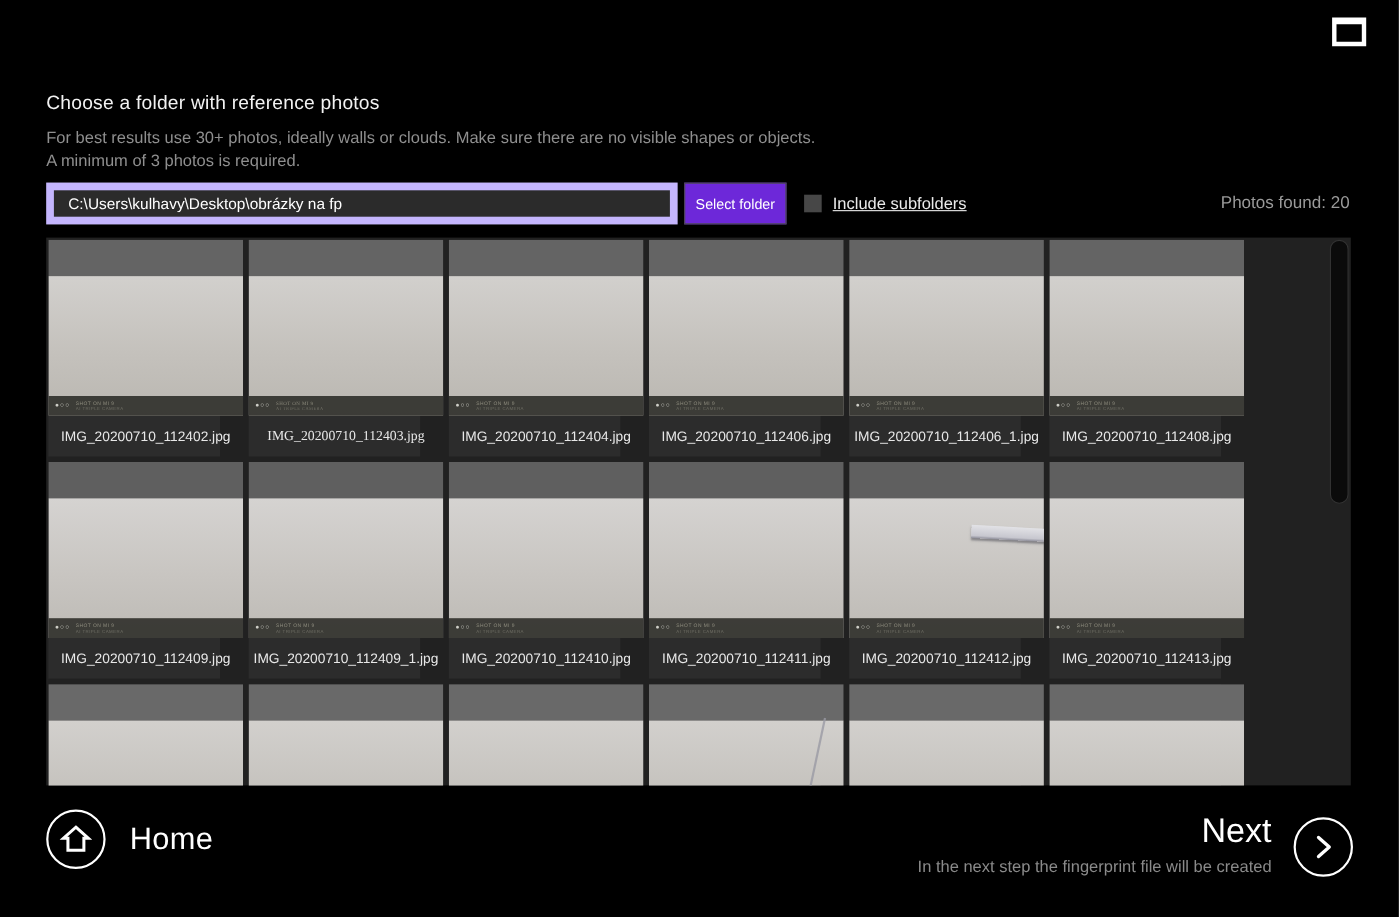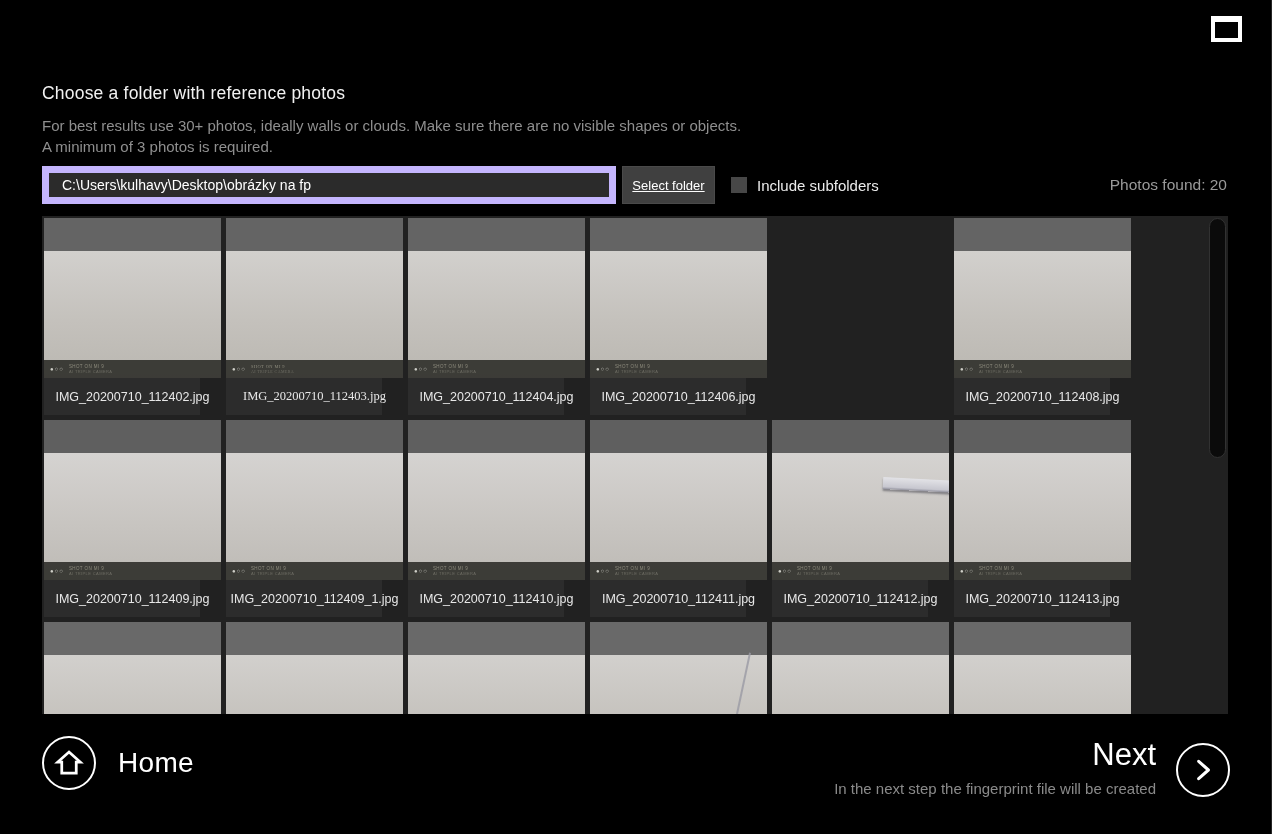--- a/index.html
+++ b/index.html
@@ -19,25 +19,25 @@
   .subtitle { position:absolute; left:42px; top:115px; font-size:15px; color:#8f8f8f; line-height:21px; font-weight:300; }
 
   
   .path-input {
     position:absolute; left:42px; top:166px; width:574px; height:38px;
     background:#2b2b2b; border:7px solid #c4b5fd; color:#fff;
     font-size:14px; padding:0 13px; font-family:"Liberation Sans", sans-serif; outline:none;
   }
   .select-btn {
     position:absolute; left:622px; top:166px; width:93px; height:38px;
-    background:#404040; border:1px solid #4a4a4a; color:#fff; font-size:13px;
-    font-family:"Liberation Sans", sans-serif; cursor:pointer;text-decoration:underline;
+    background:#6d28d9; border:1px solid #4a4a4a; color:#fff; font-size:13px;
+    font-family:"Liberation Sans", sans-serif; cursor:pointer;
   }
   .checkbox { position:absolute; left:731px; top:177px; width:16px; height:16px; background:#474747; cursor:pointer; }
-  .cb-label { position:absolute; left:757px; top:177px; font-size:15px; color:#ebebeb; font-weight:300; }
+  .cb-label { position:absolute; left:757px; top:177px; font-size:15px; color:#ebebeb; font-weight:300;text-decoration:underline; }
   .photos-found { position:absolute; right:44px; top:176px; font-size:15.5px; color:#9a9a9a; font-weight:300; }
 
   
   .grid-panel {
     position:absolute; left:42px; top:216px; width:1186px; height:498px;
     background:#212121; overflow:hidden;
   }
   .tile { position:absolute; width:156px; height:197px; background:#2c2c2c; cursor:pointer; }
   .photo { position:relative; width:177px; height:160px; overflow:hidden; }
   .band { height:33px; background:#646464; }
@@ -150,20 +150,34 @@
         <span class="wm-dots">●○○</span>
         <span class="wm-text">
           <span class="wm-l1">SHOT ON MI 9</span>
           <span class="wm-l2">AI TRIPLE CAMERA</span>
         </span>
       </div>
     </div>
     <div class="caption">IMG_20200710_112406.jpg</div>
   </div>
 
+  <div class="tile r0" style="left: 730px; top: 2px;">
+    <div class="photo">
+      <div class="band"></div>
+      <div class="wall"></div>
+      <div class="wm">
+        <span class="wm-dots">●○○</span>
+        <span class="wm-text">
+          <span class="wm-l1">SHOT ON MI 9</span>
+          <span class="wm-l2">AI TRIPLE CAMERA</span>
+        </span>
+      </div>
+    </div>
+    <div class="caption">IMG_20200710_112406_1.jpg</div>
+  </div>
 
   <div class="tile r0" style="left: 912px; top: 2px;">
     <div class="photo">
       <div class="band"></div>
       <div class="wall"></div>
       <div class="wm">
         <span class="wm-dots">●○○</span>
         <span class="wm-text">
           <span class="wm-l1">SHOT ON MI 9</span>
           <span class="wm-l2">AI TRIPLE CAMERA</span>

